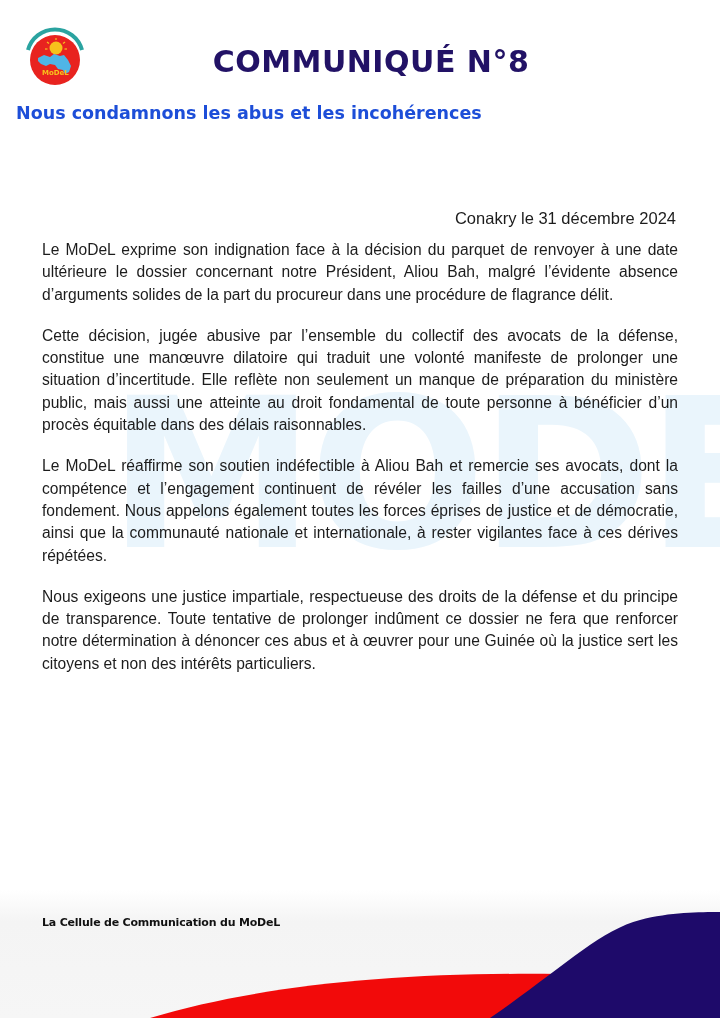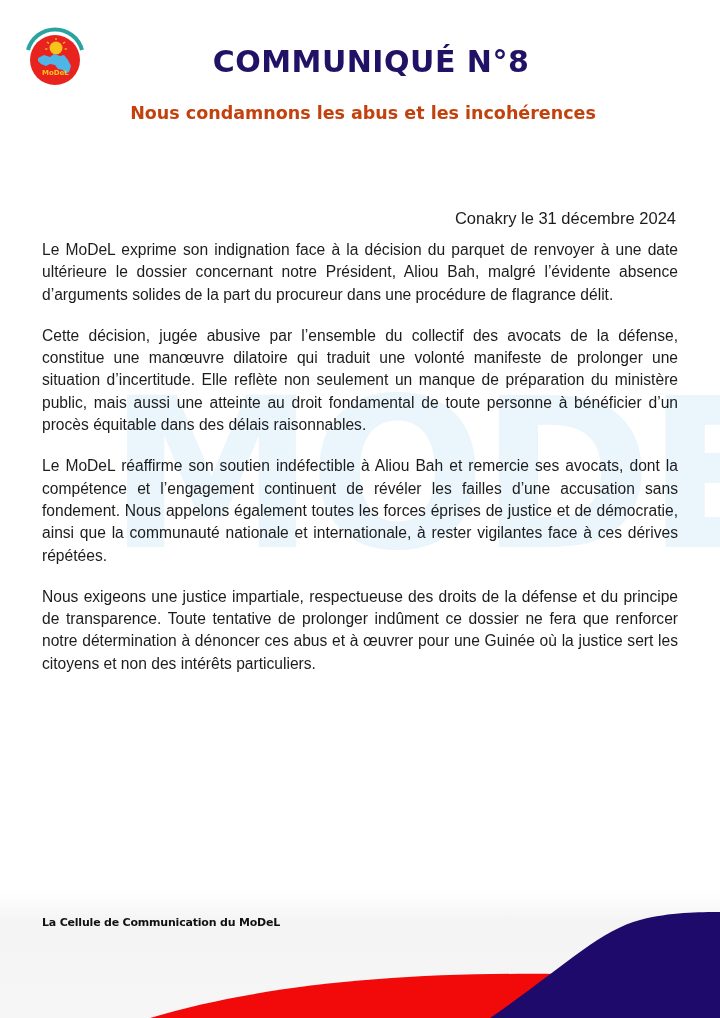--- a/index.html
+++ b/index.html
@@ -13,24 +13,24 @@
   .logo {
     position: absolute; left: 22px; top: 24px; width: 66px; height: 66px;
   }
   .title {
     position: absolute; left: 0; right: 0; top: 44px; text-align: center;
     font-family: "DejaVu Sans", sans-serif; font-weight: bold;
     font-size: 30px; letter-spacing: 0.5px; color: #221266;
     padding-left: 22px;
   }
   .subtitle {
-    position: absolute; left: 0; right: 0; top: 100px; text-align: center;
+    position: absolute; left: 0; right: 0; top: 100px; 
     font-family: "DejaVu Sans", sans-serif; font-weight: bold;
-    font-size: 17.5px; line-height: 26px; color: #c2410c;
-    padding-left: 6px;
+    font-size: 17.5px; line-height: 26px; color: #1d4ed8;
+    padding-left: 16px;
   }
   .watermark {
     position: absolute; left: 108px; top: 375px; width: 520px; height: 200px;
     font-family: "DejaVu Sans", sans-serif; font-weight: bold;
     font-size: 208px; line-height: 200px; color: #eaf5fc;
     letter-spacing: -6px; text-align: center; z-index: 0;
   }
   .date {
     position: absolute; right: 44px; top: 209px;
     font-size: 16.5px; color: #1c1c1c; z-index: 1;

